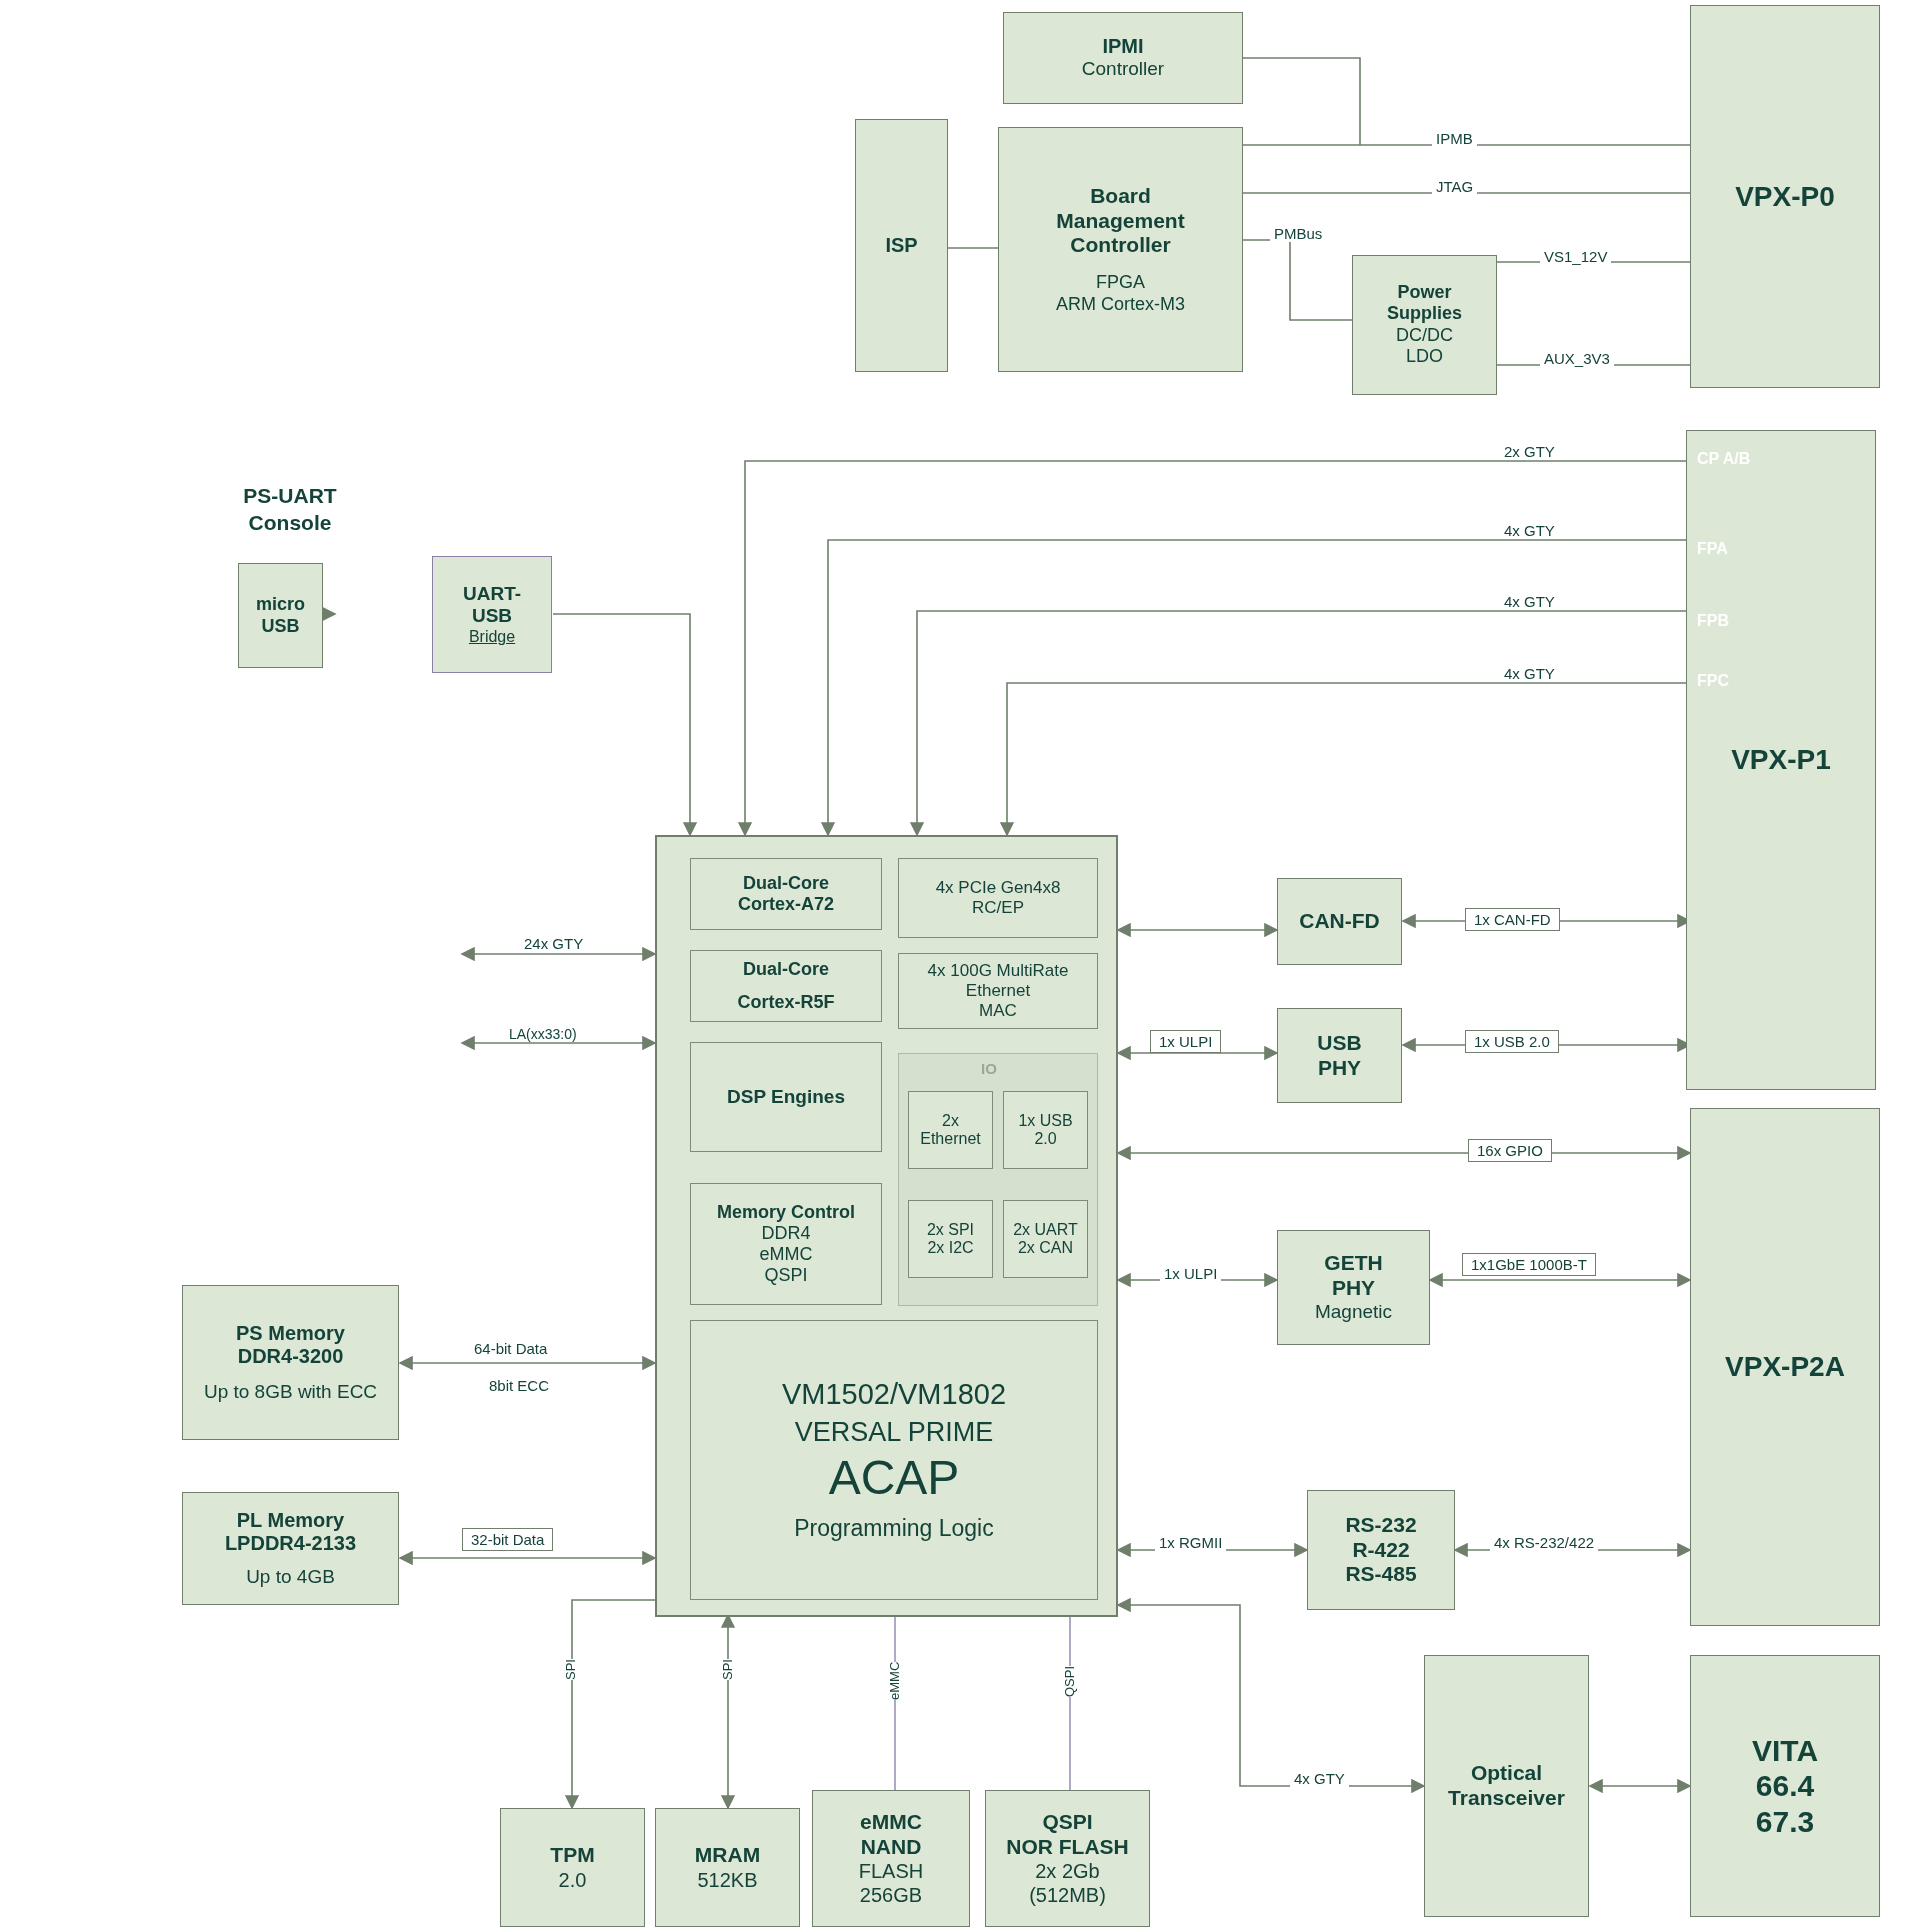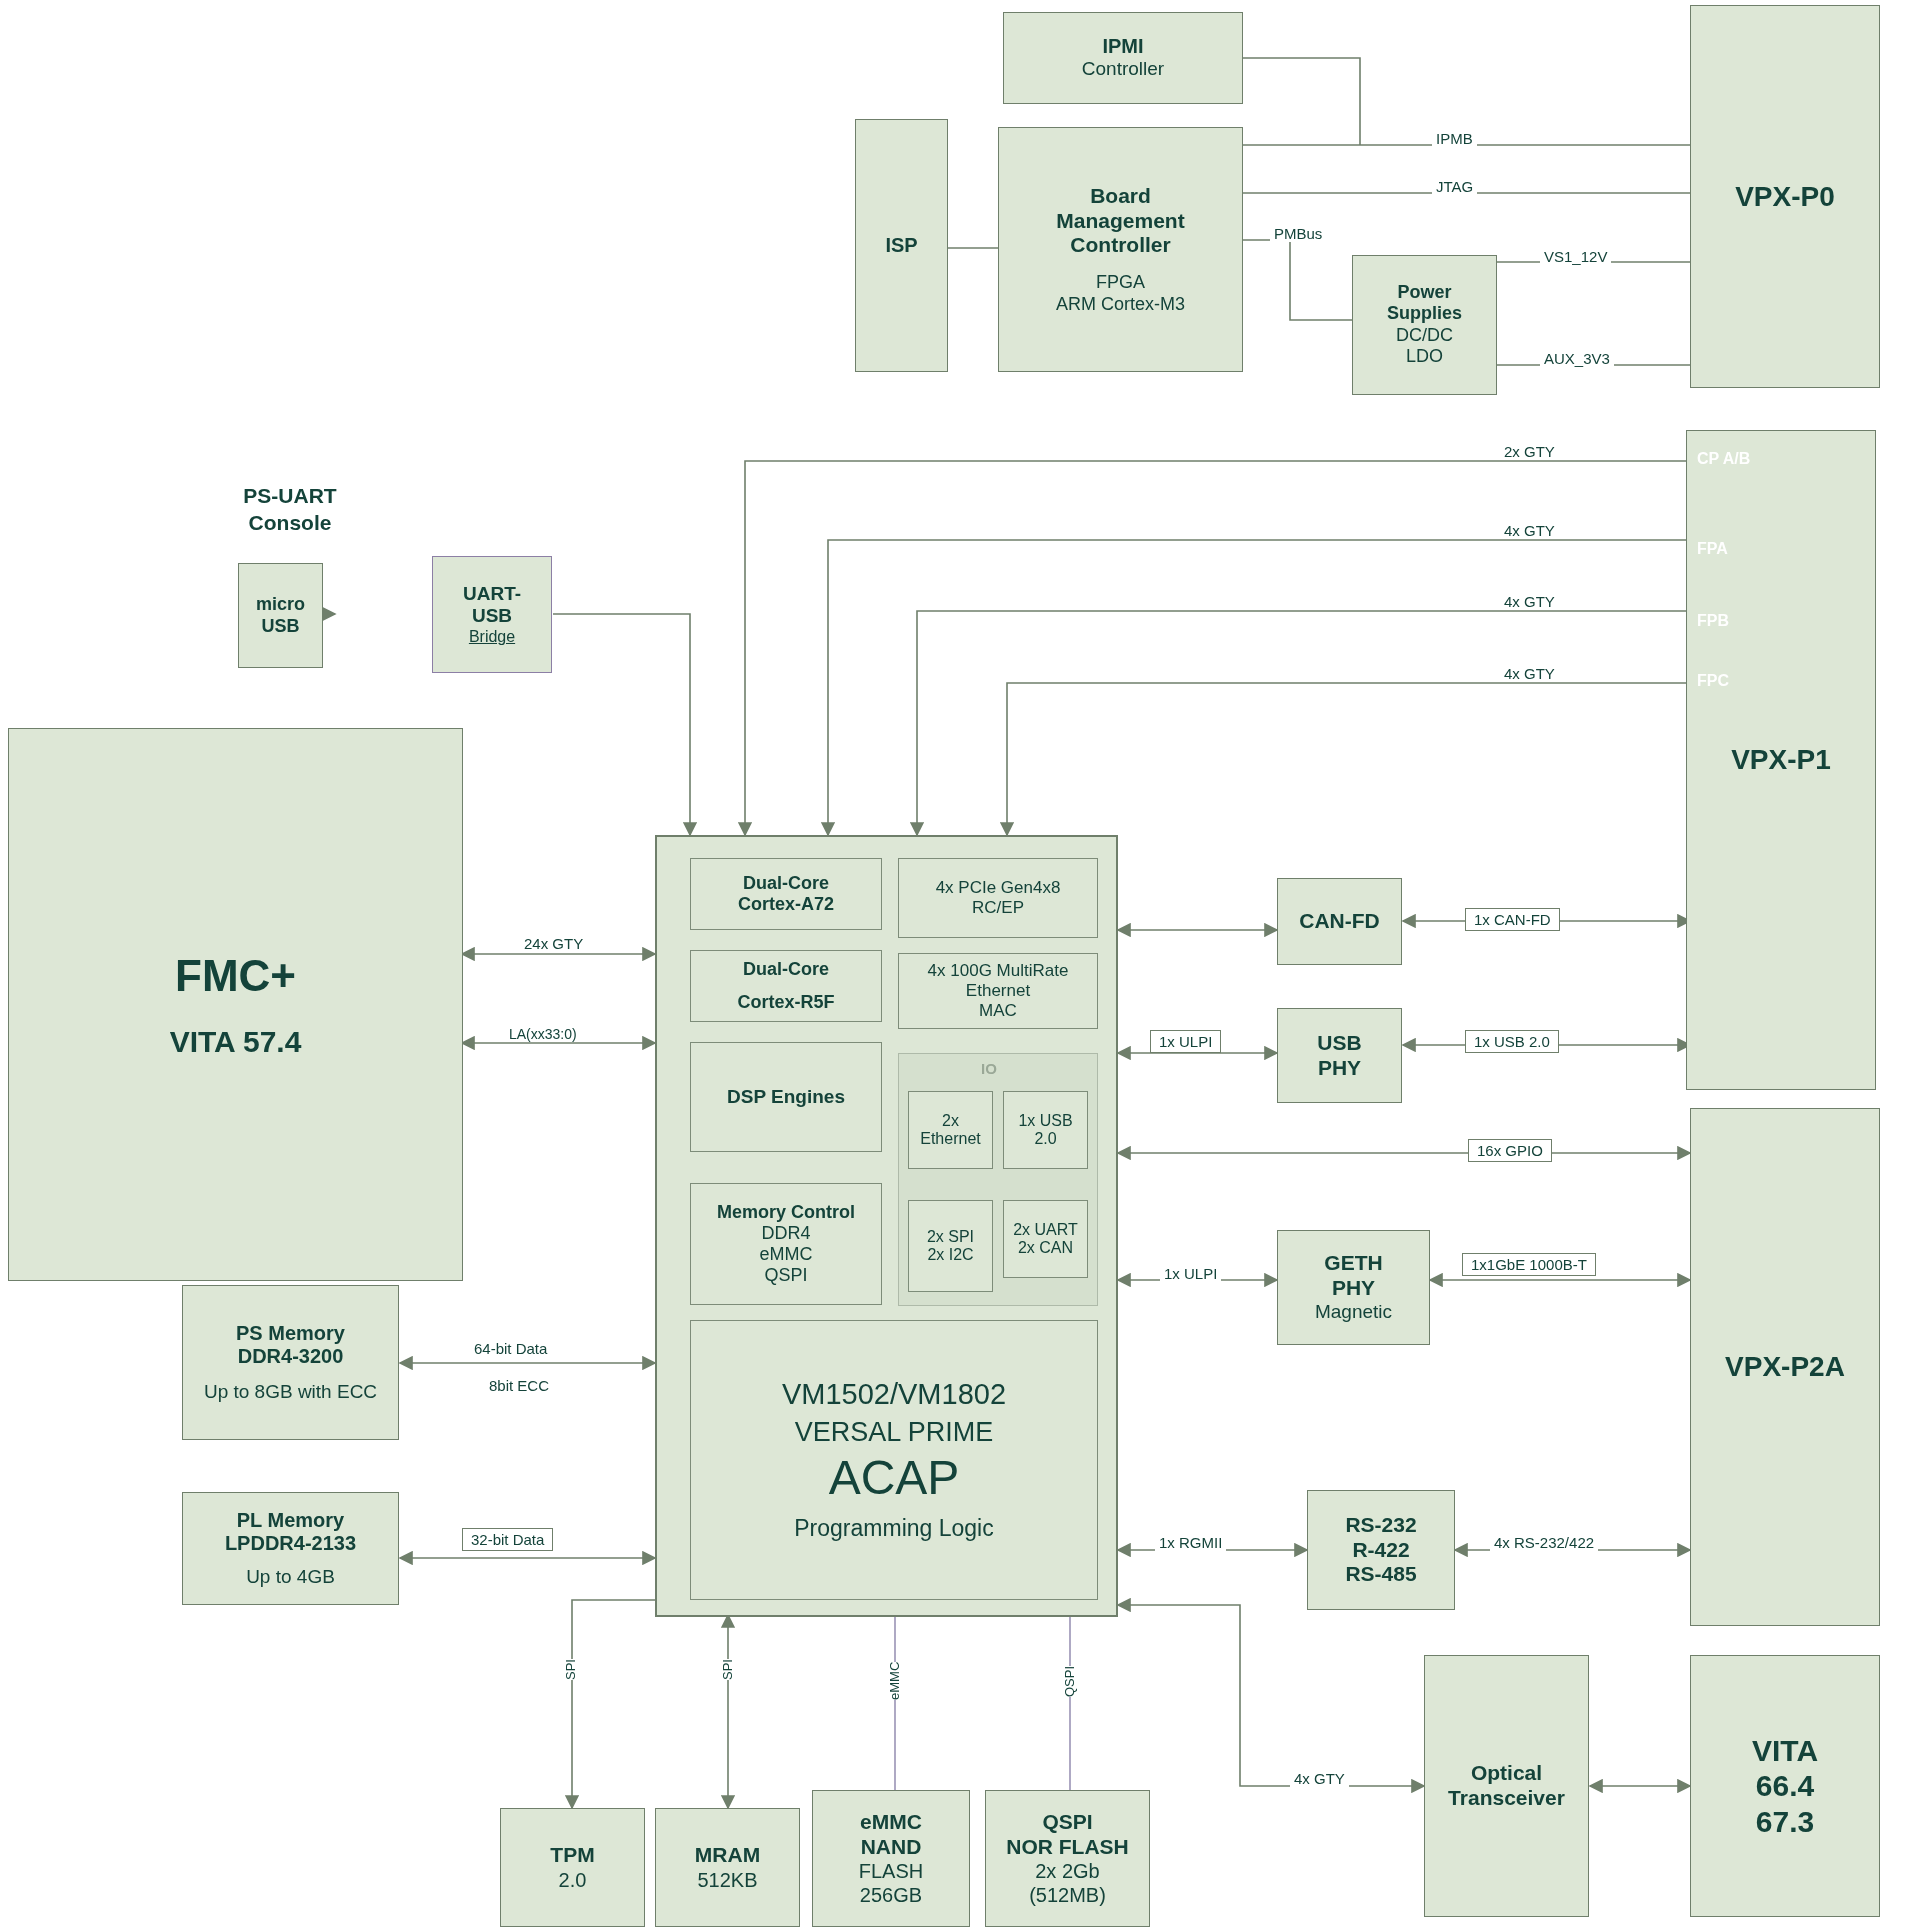--- a/index.html
+++ b/index.html
@@ -154,24 +154,20 @@
     <div class="t" style="font-size:18px;">micro</div>
     <div class="t" style="font-size:18px;">USB</div>
   </div>
 
   <div class="box" style="left:432px;top:556px;width:120px;height:117px;border-color:#8c7fa5;">
     <div class="t" style="font-size:19px;">UART-</div>
     <div class="t" style="font-size:19px;">USB</div>
     <div class="s" style="font-size:16px;text-decoration:underline;">Bridge</div>
   </div>
 
-  <div class="box" style="left:8px;top:728px;width:455px;height:553px;">
-    <div class="t" style="font-size:44px;margin-bottom:22px;">FMC+</div>
-    <div class="t" style="font-size:30px;">VITA 57.4</div>
-  </div>
   <div class="lbl" style="left:520px;top:935px;">24x GTY</div>
   <div class="lbl" style="left:505px;top:1026px;font-size:14px;">LA(xx33:0)</div>
 
   <div class="box" style="left:182px;top:1285px;width:217px;height:155px;">
     <div class="t" style="font-size:20px;">PS Memory</div>
     <div class="t" style="font-size:20px;">DDR4-3200</div>
     <div class="s" style="font-size:19px;margin-top:12px;padding:0 12px;">Up to 8GB with ECC</div>
   </div>
   <div class="lbl" style="left:470px;top:1340px;">64-bit Data</div>
   <div class="lbl" style="left:485px;top:1377px;">8bit ECC</div>
@@ -216,21 +212,21 @@
   <div class="iogroup" style="left:898px;top:1053px;width:200px;height:253px;"></div>
   <div class="iolabel" style="left:981px;top:1060px;">IO</div>
   <div class="inner" style="left:908px;top:1091px;width:85px;height:78px;">
     <div class="s" style="font-size:16px;">2x</div>
     <div class="s" style="font-size:16px;">Ethernet</div>
   </div>
   <div class="inner" style="left:1003px;top:1091px;width:85px;height:78px;">
     <div class="s" style="font-size:16px;">1x USB</div>
     <div class="s" style="font-size:16px;">2.0</div>
   </div>
-  <div class="inner" style="left:908px;top:1200px;width:85px;height:92px;">
+  <div class="inner" style="left:908px;top:1200px;width:85px;height:78px;">
     <div class="s" style="font-size:16px;">2x SPI</div>
     <div class="s" style="font-size:16px;">2x I2C</div>
   </div>
   <div class="inner" style="left:1003px;top:1200px;width:85px;height:78px;">
     <div class="s" style="font-size:16px;">2x UART</div>
     <div class="s" style="font-size:16px;">2x CAN</div>
   </div>
 
   <div class="inner" style="left:690px;top:1320px;width:408px;height:280px;">
     <div class="t" style="font-size:29px;margin-bottom:6px;">VM1502/VM1802</div>

